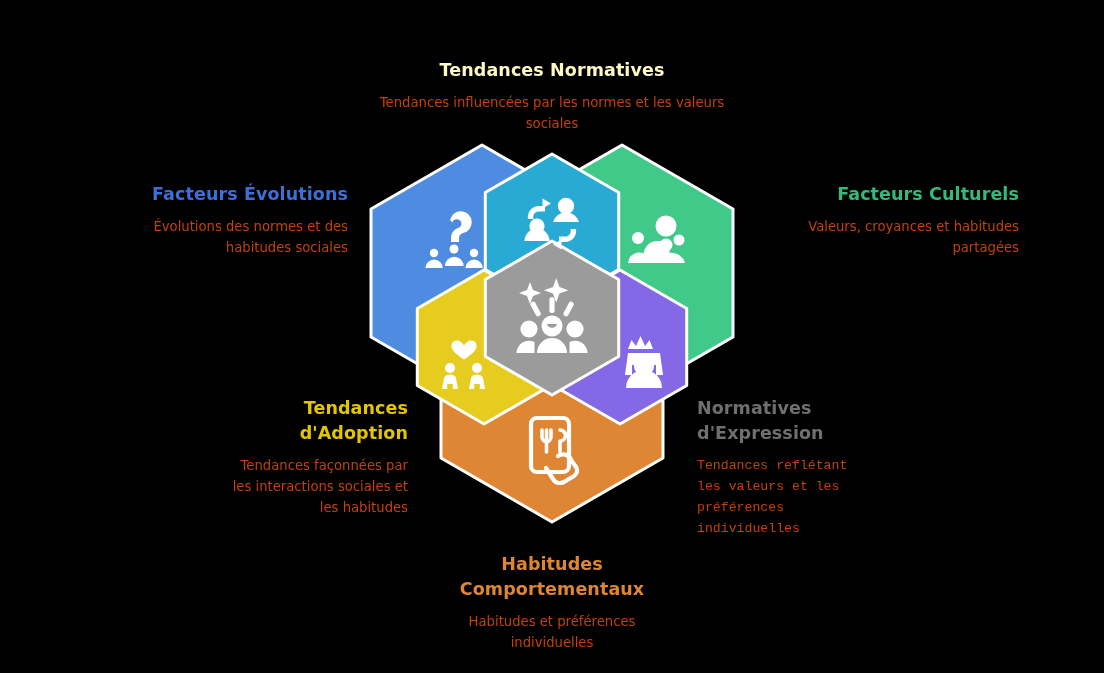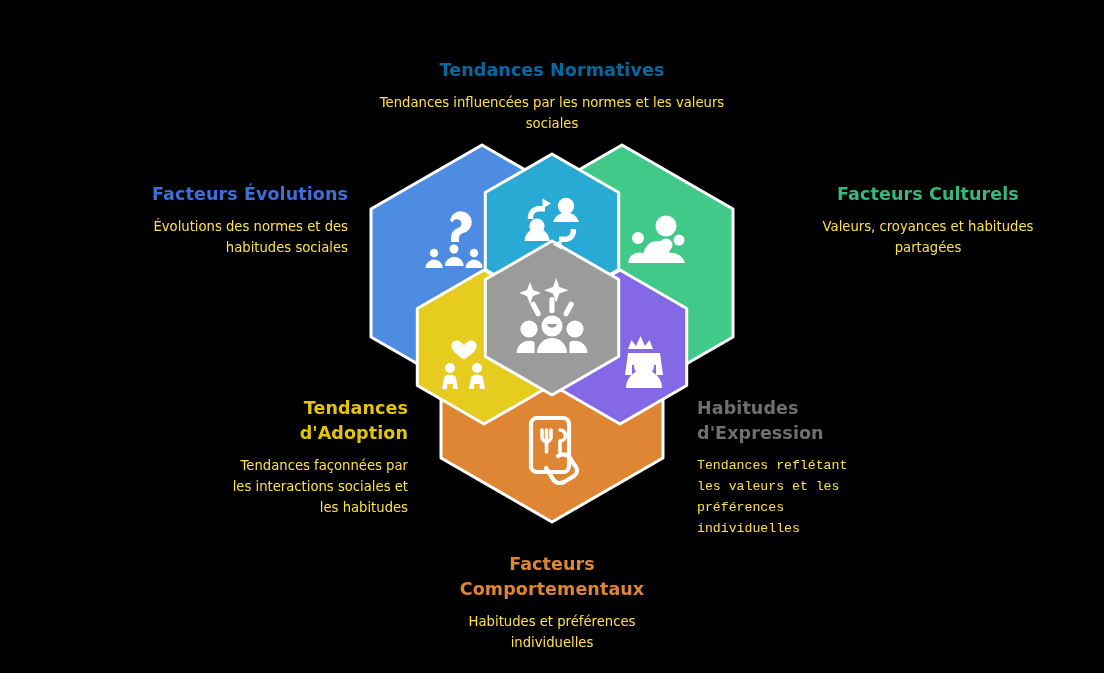--- a/index.html
+++ b/index.html
@@ -35,43 +35,43 @@
   .label .title {
     font-weight: bold;
     font-size: 17.5px;
     line-height: 25px;
     letter-spacing: 0.1px;
     margin: 0 0 9px 0;
   }
   .label .desc {
     font-size: 13.2px;
     line-height: 21px;
-    color: #fde047;
+    color: #c2410c;
     margin: 0;
   }
   
   #label-normatives {
     left: 372px;
     top: 58px;
     width: 360px;
     text-align: center;
   }
   
   #label-societaux {
     left: 90px;
     top: 182px;
     width: 258px;
     text-align: right;
   }
   
   #label-culturels {
-    left: 797px;
+    left: 757px;
     top: 182px;
     width: 262px;
-    text-align: center;
+    text-align: right;
   }
   
   #label-adoption {
     left: 155px;
     top: 396px;
     width: 253px;
     text-align: right;
   }
   
   #label-expression {
@@ -222,42 +222,42 @@
 
       <circle cx="-23" cy="9" r="8.6"></circle>
       <path d="M-35.5,33 a12.5,12.5 0 0 1 18,-11 l0,11 z"></path>
 
       <circle cx="23" cy="9" r="8.6"></circle>
       <path d="M35.5,33 a12.5,12.5 0 0 0 -18,-11 l0,11 z"></path>
     </g>
   </svg>
 
   <div class="label" id="label-normatives">
-    <div class="title" style="color:#0369a1">Tendances Normatives</div>
+    <div class="title" style="color:#fef9c3">Tendances Normatives</div>
     <div class="desc">Tendances influencées par les normes et les valeurs sociales</div>
   </div>
 
   <div class="label" id="label-societaux">
     <div class="title" style="color:#3d6fd9">Facteurs Évolutions</div>
     <div class="desc">Évolutions des normes et des habitudes sociales</div>
   </div>
 
   <div class="label" id="label-culturels">
     <div class="title" style="color:#35b97b">Facteurs Culturels</div>
     <div class="desc">Valeurs, croyances et habitudes partagées</div>
   </div>
 
   <div class="label" id="label-adoption">
     <div class="title" style="color:#e3c500; max-width:150px; margin-left:auto;text-align:right;">Tendances d'Adoption</div>
     <div class="desc" style="max-width:190px; margin-left:auto;">Tendances façonnées par les interactions sociales et les habitudes</div>
   </div>
 
   <div class="label" id="label-expression">
-    <div class="title" style="color:#6f6f6f; max-width:130px;">Habitudes d'Expression</div>
+    <div class="title" style="color:#6f6f6f; max-width:130px;">Normatives d'Expression</div>
     <div class="desc" style="max-width:180px;font-family:Liberation Mono, monospace;">Tendances reflétant les valeurs et les préférences individuelles</div>
   </div>
 
   <div class="label" id="label-comportementaux">
-    <div class="title" style="color:#df8634; max-width:190px; margin-left:auto; margin-right:auto;">Facteurs Comportementaux</div>
+    <div class="title" style="color:#df8634; max-width:190px; margin-left:auto; margin-right:auto;">Habitudes Comportementaux</div>
     <div class="desc" style="max-width:185px; margin-left:auto; margin-right:auto;">Habitudes et préférences individuelles</div>
   </div>
 
 </div>
 
 </body></html>

